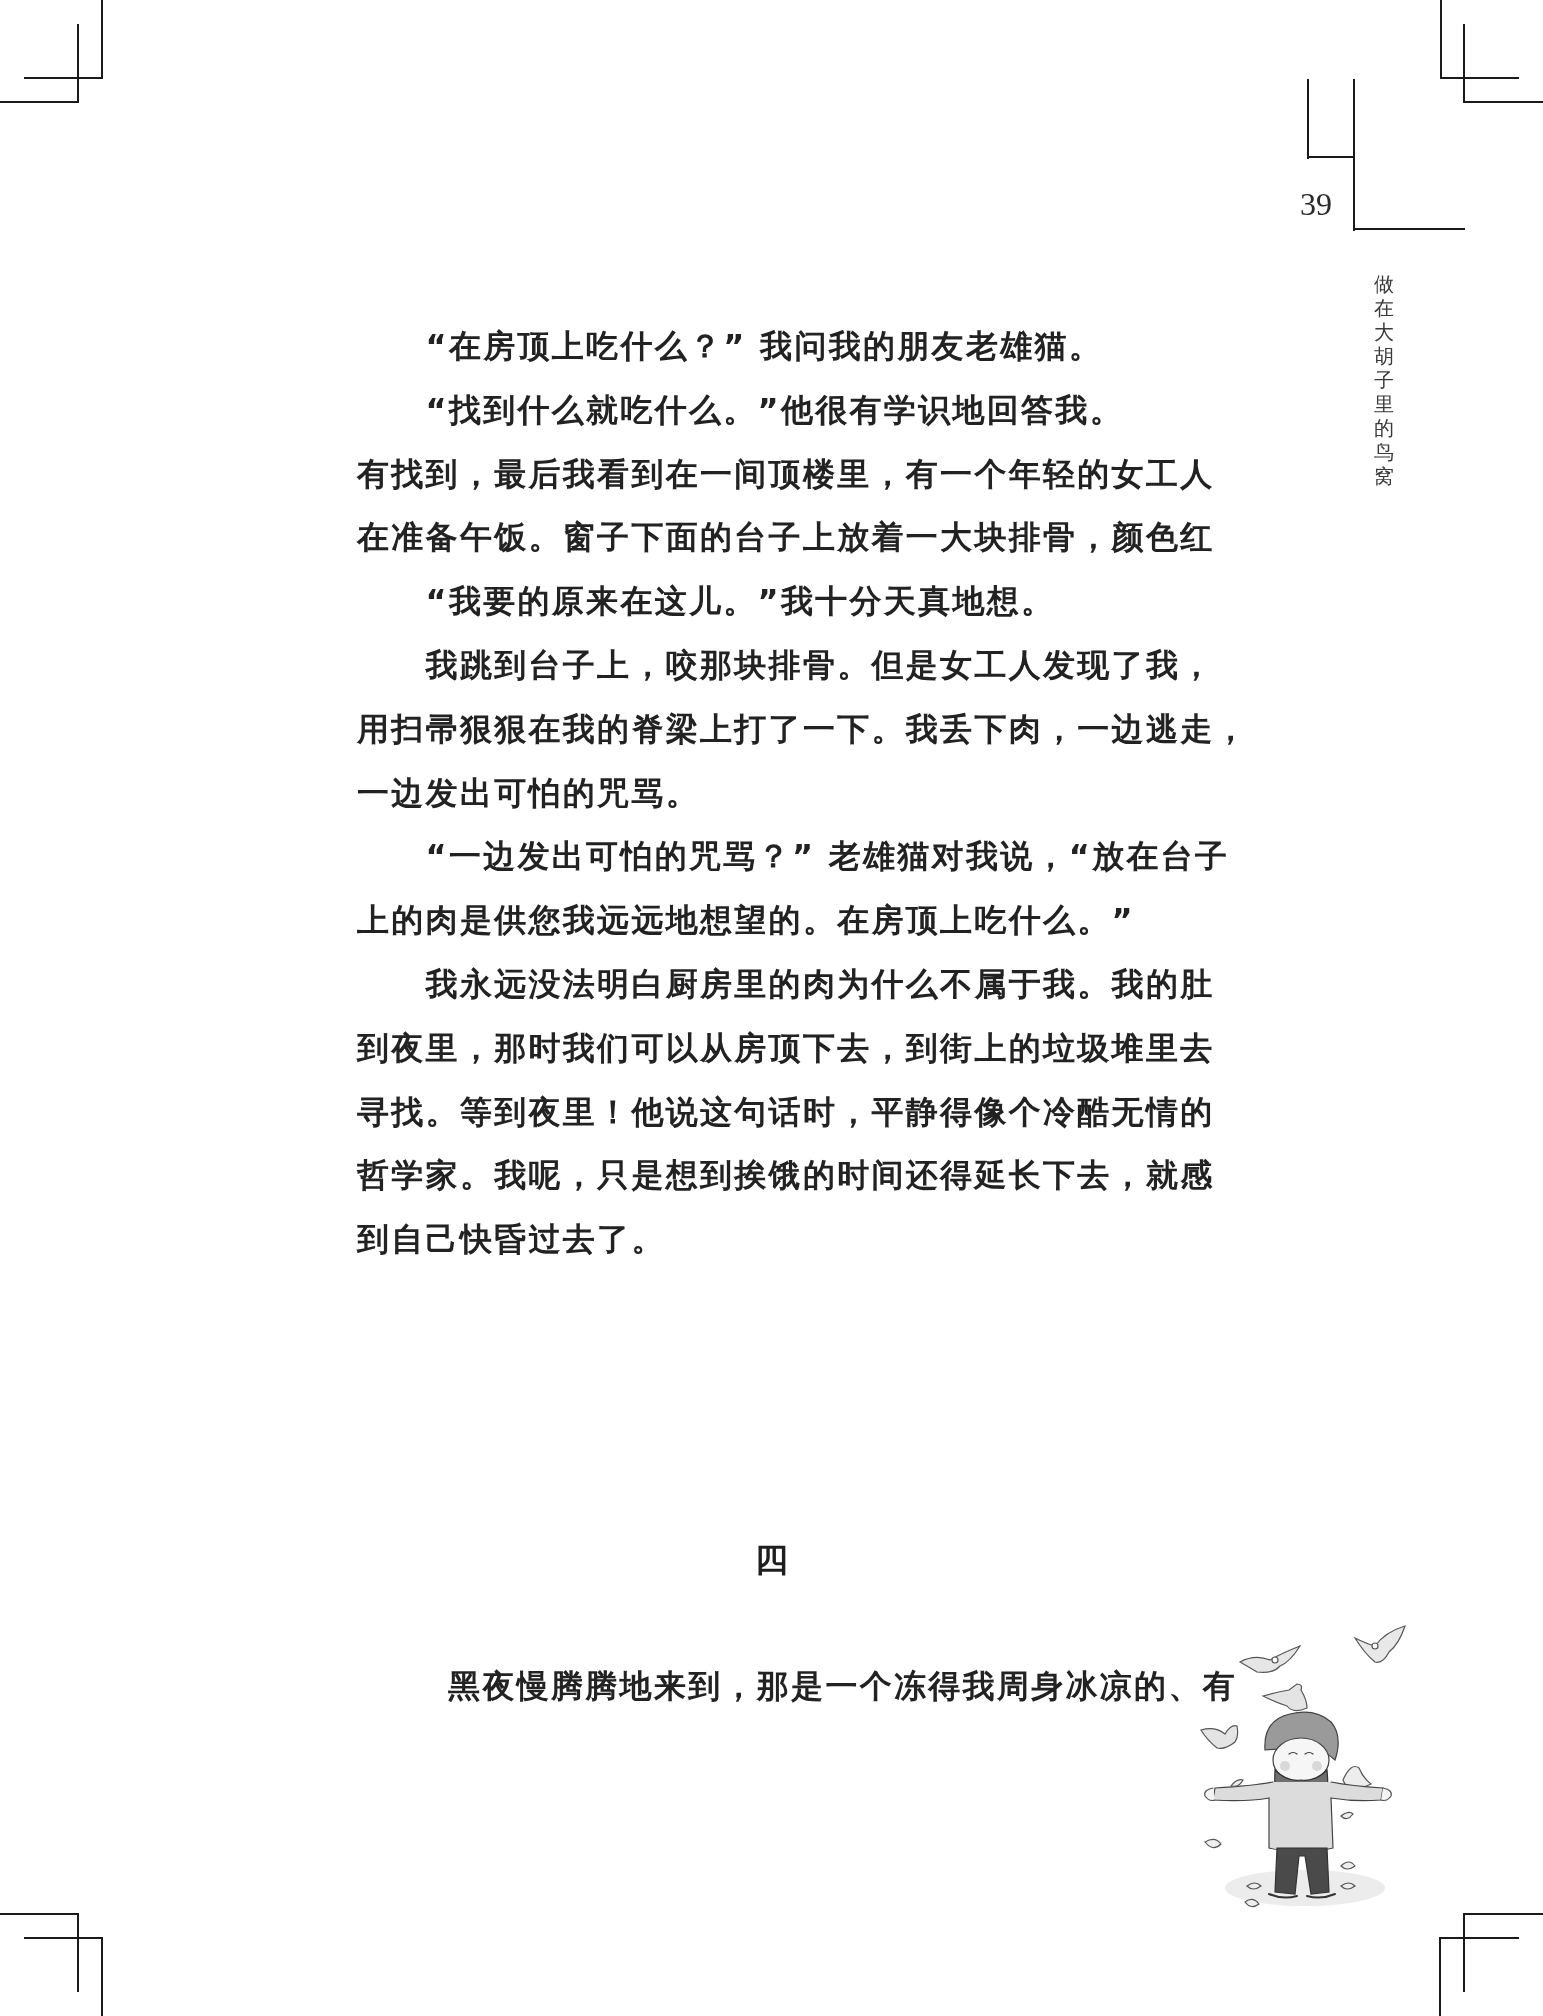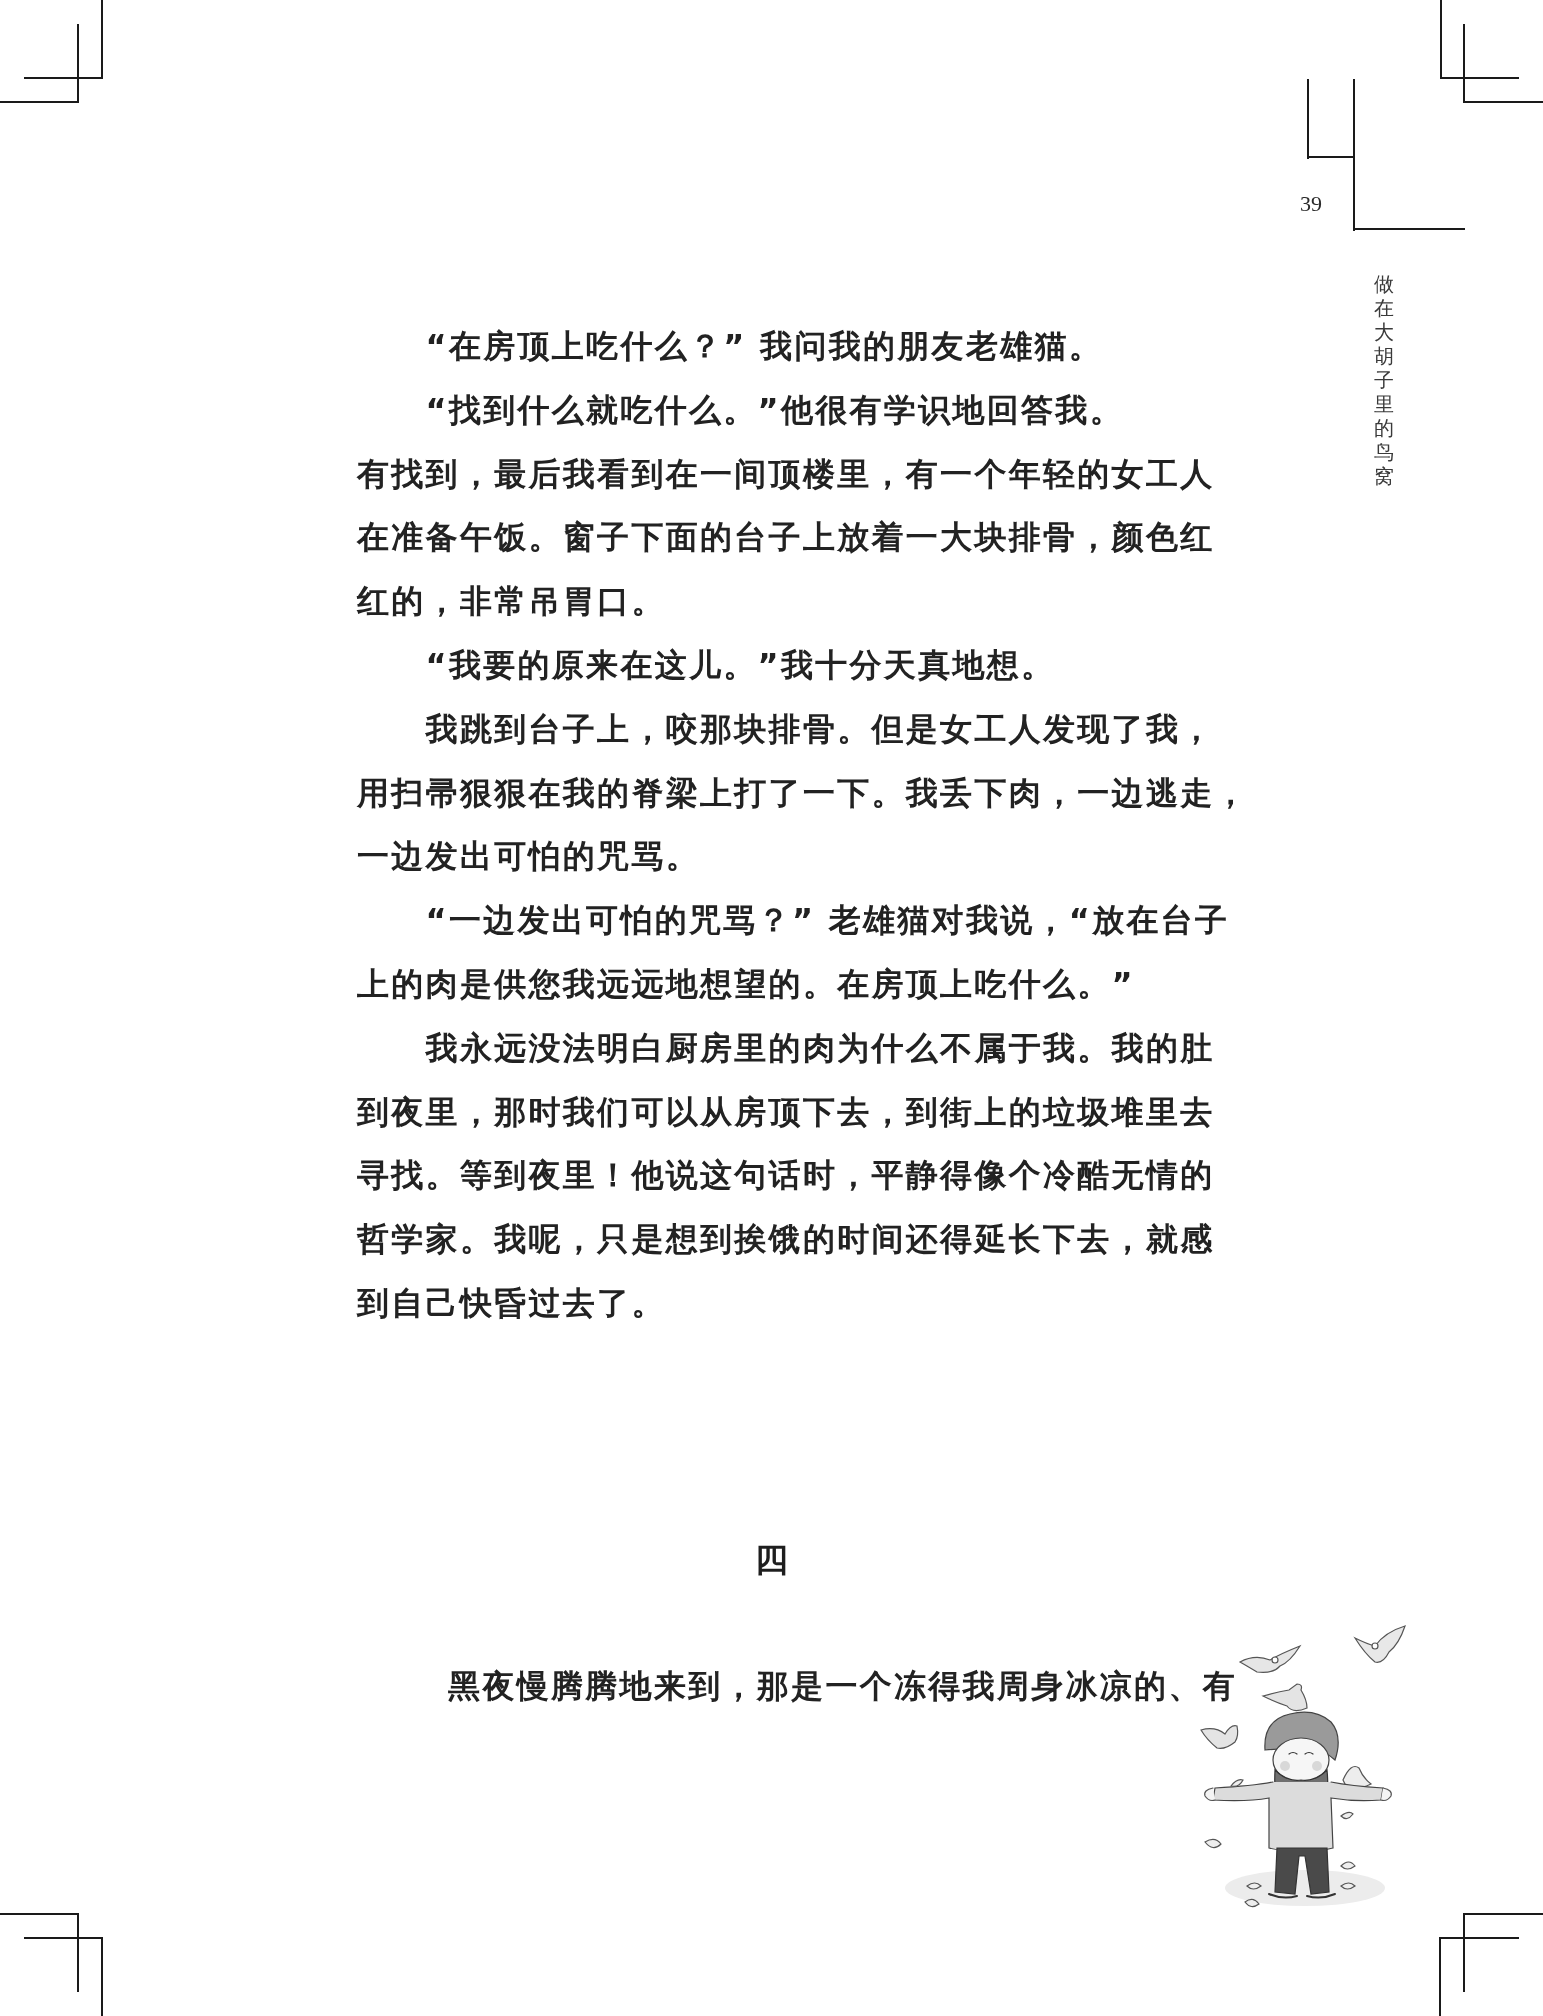--- a/index.html
+++ b/index.html
@@ -20,21 +20,21 @@
     background: #1a1a1a;
   }
   .mark.h { height: 2px; }
   .mark.v { width: 2px; }
 
   .page-number {
     position: absolute;
     left: 1300px;
     top: 184px;
     font-family: "Liberation Serif", "DejaVu Serif", serif;
-    font-size: 22px;
+    font-size: 32px;
     line-height: 40px;
     color: #2a2a2a;
   }
   .running-title {
     position: absolute;
     left: 1372px;
     top: 272px;
     width: 24px;
     font-size: 20px;
     line-height: 24px;
@@ -144,21 +144,20 @@
   <span>的</span>
   <span>鸟</span>
   <span>窝</span>
 </div>
 
 <div class="body-text">
   <span class="line indent">“在房顶上吃什么？” 我问我的朋友老雄猫。</span>
   <span class="line indent">“找到什么就吃什么。”他很有学识地回答我。</span>
   <span class="line">有找到，最后我看到在一间顶楼里，有一个年轻的女工人</span>
   <span class="line">在准备午饭。窗子下面的台子上放着一大块排骨，颜色红</span>
-  <span class="line">红的，非常吊胃口。</span>
   <span class="line indent">“我要的原来在这儿。”我十分天真地想。</span>
   <span class="line indent">我跳到台子上，咬那块排骨。但是女工人发现了我，</span>
   <span class="line">用扫帚狠狠在我的脊梁上打了一下。我丢下肉，一边逃走，</span>
   <span class="line">一边发出可怕的咒骂。</span>
   <span class="line indent">“一边发出可怕的咒骂？” 老雄猫对我说，“放在台子</span>
   <span class="line">上的肉是供您我远远地想望的。在房顶上吃什么。”</span>
   <span class="line indent">我永远没法明白厨房里的肉为什么不属于我。我的肚</span>
   <span class="line">到夜里，那时我们可以从房顶下去，到街上的垃圾堆里去</span>
   <span class="line">寻找。等到夜里！他说这句话时，平静得像个冷酷无情的</span>
   <span class="line">哲学家。我呢，只是想到挨饿的时间还得延长下去，就感</span>

